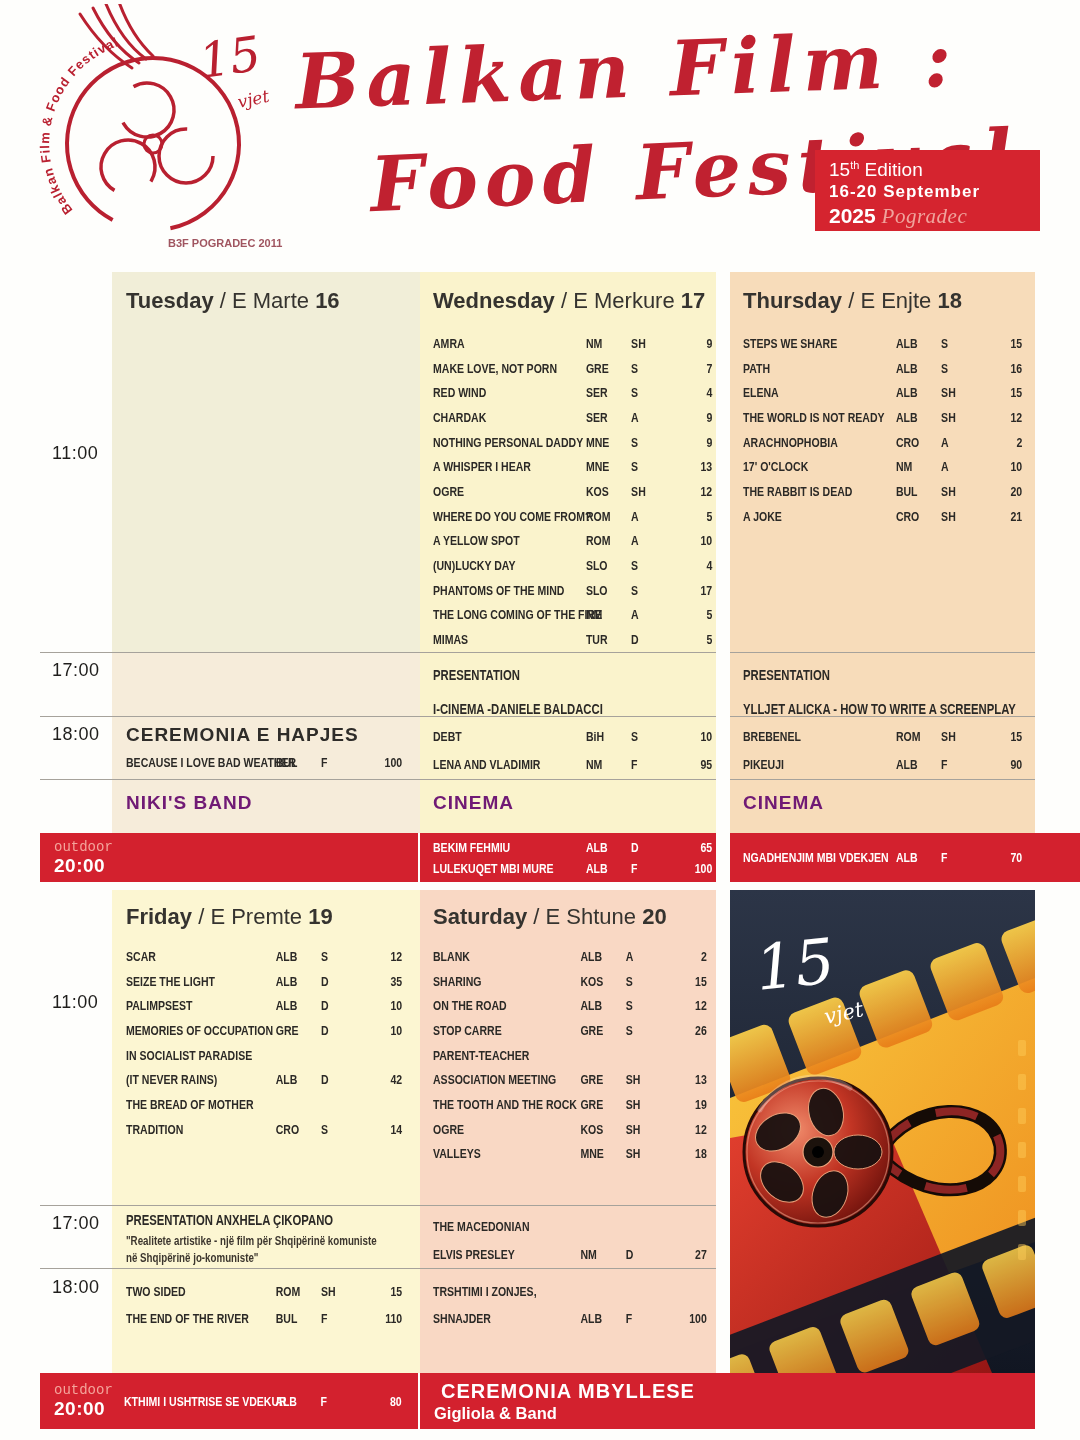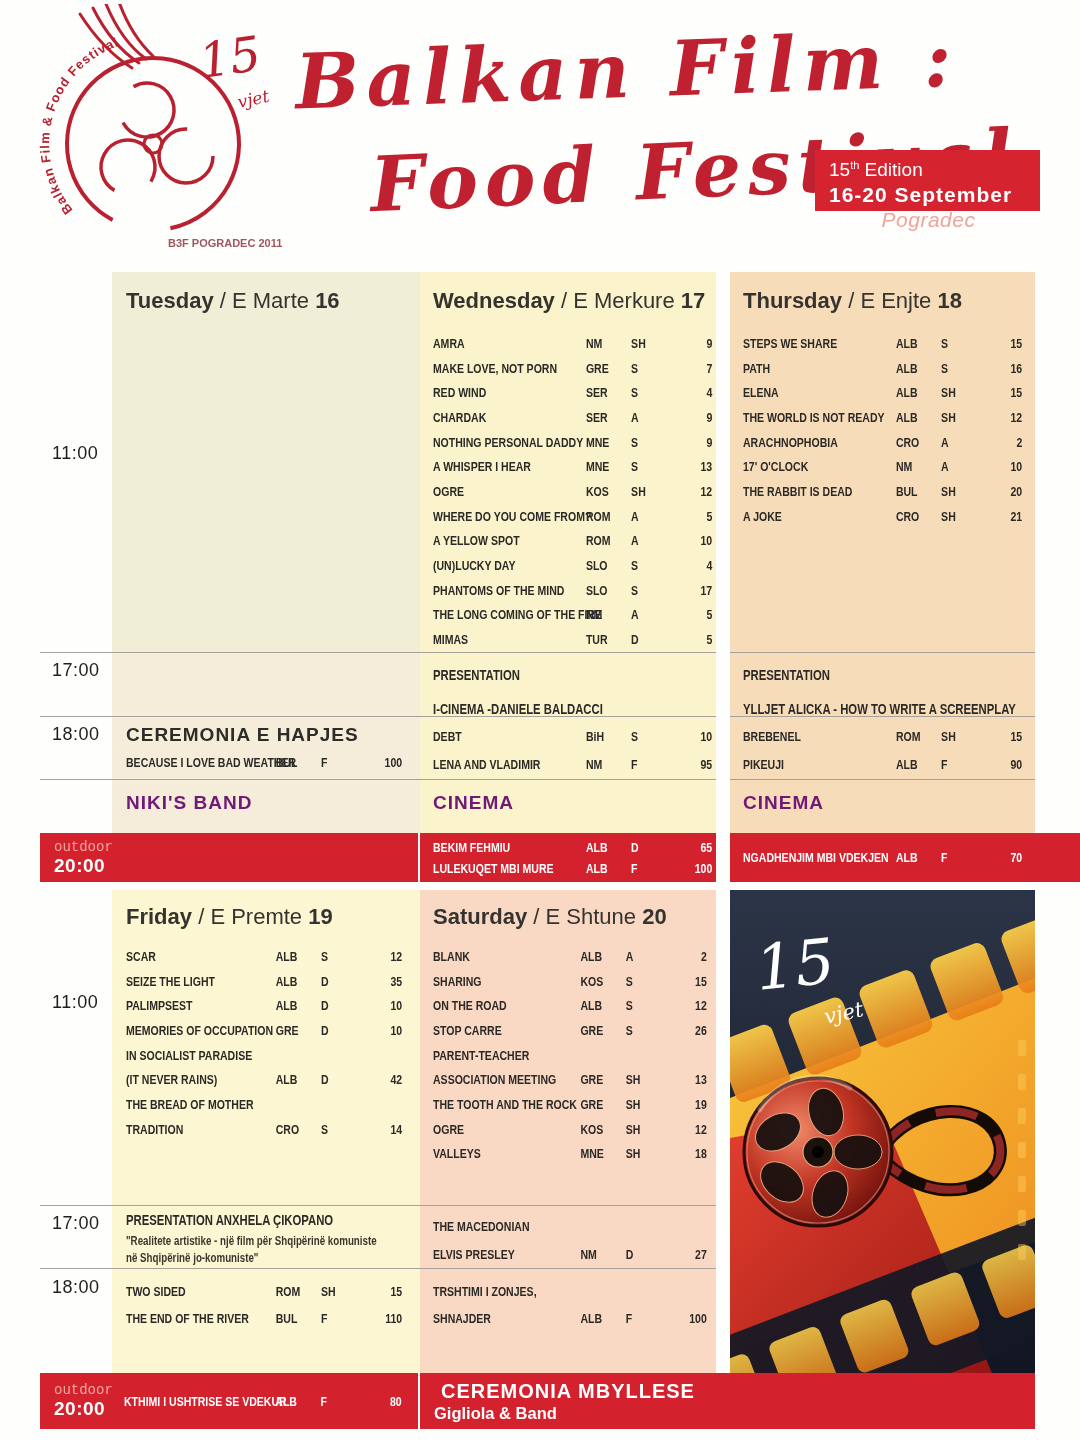--- a/index.html
+++ b/index.html
@@ -5,27 +5,27 @@
   html,body{margin:0;padding:0;background:#e8e8e8;}
   .page{position:relative;width:1080px;height:1440px;margin:0 auto;background:#fefefc;
         font-family:"Liberation Sans",sans-serif;overflow:hidden;color:#2b2926;}
   .abs{position:absolute;}
 
   
   .script-line{position:absolute;font-family:"DejaVu Serif",serif;font-style:italic;font-weight:bold;
                color:#c02130;white-space:nowrap;}
   .script1{left:295px;top:26px;font-size:76px;letter-spacing:7px;transform:rotate(-2deg);}
   .script2{left:370px;top:126px;font-size:76px;letter-spacing:7px;transform:rotate(-2.5deg);}
-  .badge{position:absolute;left:815px;top:150px;width:225px;height:61px;background:#d5242f;
+  .badge{position:absolute;left:815px;top:150px;width:225px;height:81px;background:#d5242f;
          color:#fff;box-sizing:border-box;padding:9px 0 0 14px;line-height:1.2;}
   .badge .b1{font-size:19px;}
   .badge .b1 sup{font-size:11px;}
-  .badge .b2{font-size:21px;font-weight:bold;letter-spacing:1px;}
+  .badge .b2{font-size:17px;font-weight:bold;letter-spacing:1px;}
   .badge .b3{font-size:21px;font-weight:bold;}
-  .badge .b3 .city{font-weight:normal;font-style:italic;color:#f0a39c;letter-spacing:.5px;}
+  .badge .b3 .city{font-weight:normal;font-style:italic;color:#f0a39c;letter-spacing:.5px;font-family:Liberation Serif, serif;}
 
   
   .colbg{position:absolute;}
   .bg-tue-top{left:112px;top:272px;width:308px;height:380px;background:#f1eed8;}
   .bg-tue-bot{left:112px;top:652px;width:308px;height:181px;background:#f6ecda;}
   .bg-wed{left:420px;top:272px;width:296px;height:561px;background:#faf3cc;}
   .bg-thu{left:730px;top:272px;width:305px;height:561px;background:#f7dcba;}
   .bg-fri{left:112px;top:890px;width:308px;height:483px;background:#fcf6d2;}
   .bg-sat{left:420px;top:890px;width:296px;height:483px;background:#f9d8c4;}
 

